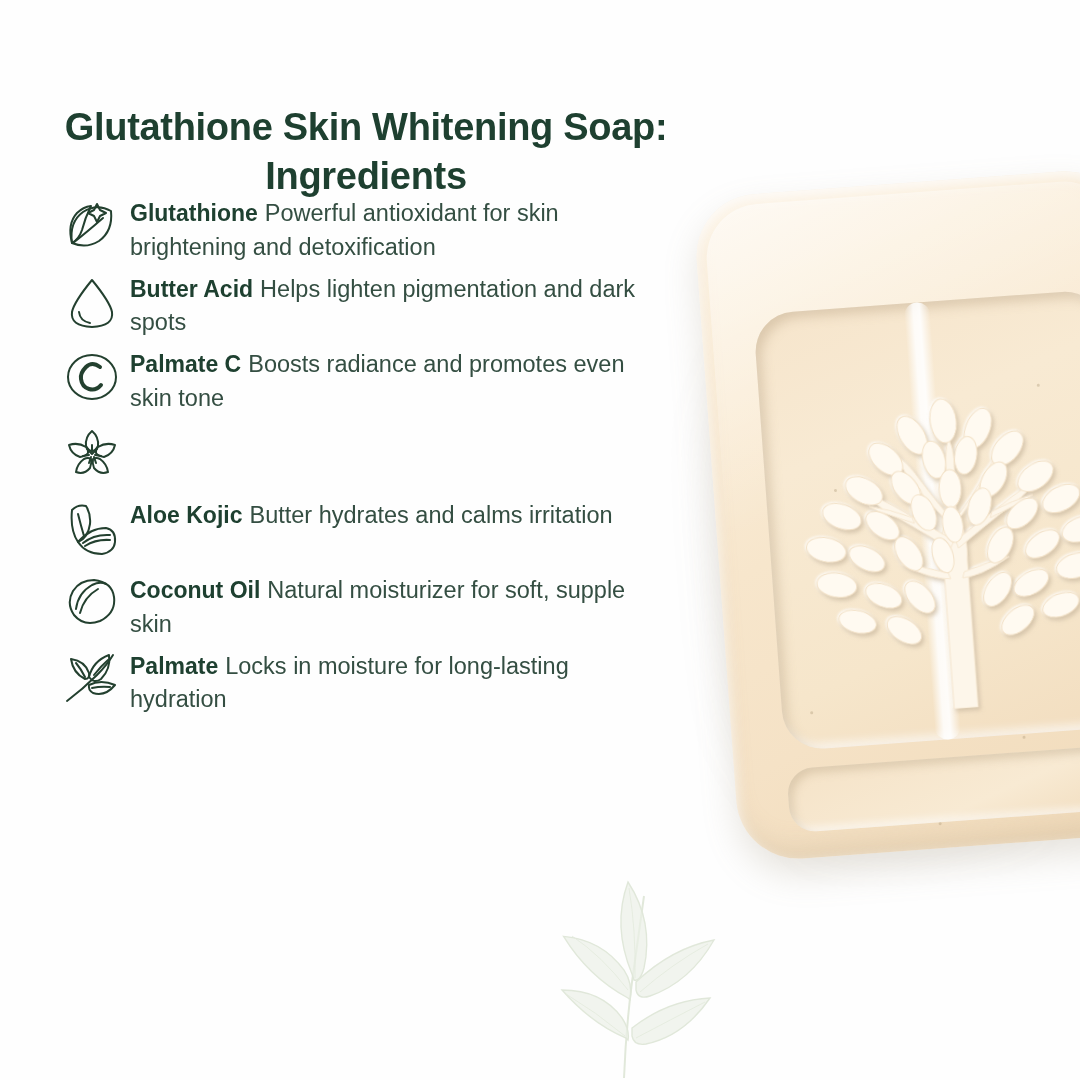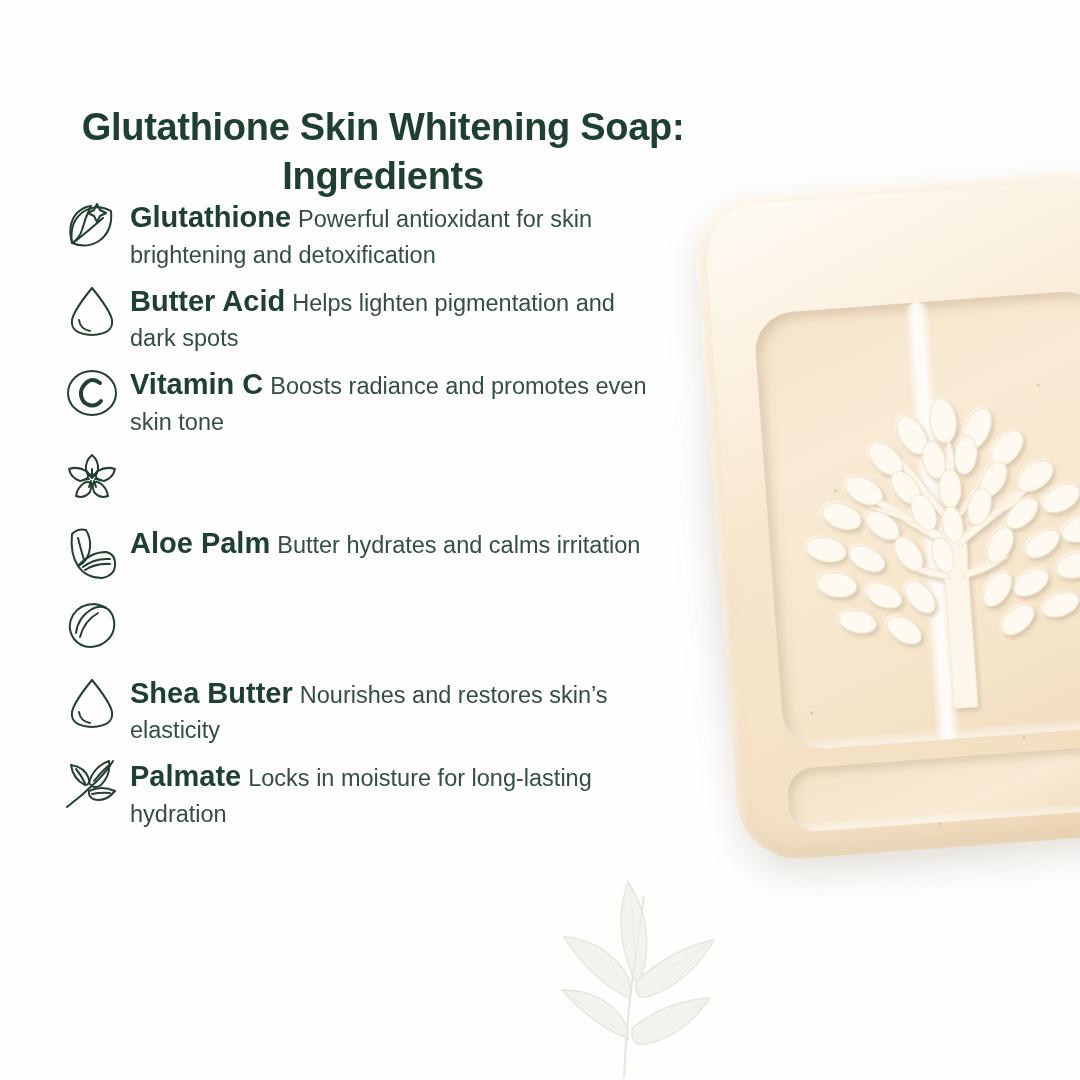--- a/index.html
+++ b/index.html
@@ -134,21 +134,21 @@
     top: 878px;
     width: 210px;
     height: 205px;
     opacity: 0.55;
     pointer-events: none;
   }
 
   
   #headline {
     position: absolute;
-    left: 73px;
+    left: 56px;
     top: 78px;
     width: 620px;
     text-align: center;
     font-size: 38px;
     font-weight: bold;
     line-height: 1.28;
     letter-spacing: -0.3px;
     color: #1e4030;
   }
   #headline .l1 { display: block; }
@@ -179,21 +179,21 @@
   .ing-text {
     flex: 1 1 auto;
     font-size: 23.5px;
     line-height: 1.44;
     color: #2e4a3d;
     padding-top: 1px;
   }
   .ing-name {
     font-weight: bold;
     color: #1e4030;
-    font-size: 29px;
+    font-size: 23px;
   }
   .ing-desc { color: #344e42; }
   .sp { display: inline-block; width: 7px; }
 </style>
 </head>
 <body>
 
 <div id="card">
 
   <div class="soap-stage">
@@ -325,21 +325,21 @@
     </div>
 
     <div class="ing-row">
       <div class="ing-icon">
         <svg width="56" height="56" viewBox="0 0 56 56" fill="none" stroke="#23402f" stroke-width="2">
           <ellipse cx="28" cy="28" rx="24" ry="22"></ellipse>
           <path d="M36 18 Q28 12 22 18 Q16 24 17 30 Q18 38 25 40 Q32 42 37 36" stroke-width="4" stroke-linecap="round" fill="none"></path>
         </svg>
       </div>
       <div class="ing-text">
-        <span class="ing-name">Vitamin C</span><span class="sp"></span><span class="ing-desc">Boosts radiance and promotes even skin tone</span>
+        <span class="ing-name">Palmate C</span><span class="sp"></span><span class="ing-desc">Boosts radiance and promotes even skin tone</span>
       </div>
     </div>
 
     <div class="ing-row">
       <div class="ing-icon">
         <svg width="58" height="56" viewBox="0 0 58 56" fill="none" stroke="#23402f" stroke-width="2" stroke-linecap="round" stroke-linejoin="round">
           <path d="M29 6 Q22 12 23 21 Q26 26 29 26 Q32 26 35 21 Q36 12 29 6 Z"></path>
           <path d="M6 20 Q8 29 17 32 Q23 31 25 28 Q26 25 23 22 Q15 17 6 20 Z"></path>
           <path d="M52 20 Q50 29 41 32 Q35 31 33 28 Q32 25 35 22 Q43 17 52 20 Z"></path>
           <path d="M13 47 Q21 50 27 43 Q29 38 28 34 Q25 32 21 34 Q14 39 13 47 Z"></path>
@@ -353,45 +353,37 @@
       <div class="ing-icon">
         <svg width="56" height="58" viewBox="0 0 56 58" fill="none" stroke="#23402f" stroke-width="2" stroke-linecap="round" stroke-linejoin="round">
           <path d="M8 10 Q6 30 14 42 Q24 38 26 24 Q27 14 22 6 Q14 4 8 10 Z"></path>
           <path d="M14 14 Q17 26 20 36"></path>
           <path d="M14 42 Q26 28 42 28 Q52 30 51 42 Q50 52 38 54 Q22 54 14 42 Z"></path>
           <path d="M19 43 Q30 34 46 35"></path>
           <path d="M21 46 Q32 39 46 40"></path>
         </svg>
       </div>
       <div class="ing-text">
-        <span class="ing-name">Aloe Palm</span><span class="sp"></span><span class="ing-desc">Butter hydrates and calms irritation</span>
+        <span class="ing-name">Aloe Kojic</span><span class="sp"></span><span class="ing-desc">Butter hydrates and calms irritation</span>
       </div>
     </div>
 
     <div class="ing-row">
       <div class="ing-icon">
         <svg width="56" height="52" viewBox="0 0 56 52" fill="none" stroke="#23402f" stroke-width="2" stroke-linecap="round" stroke-linejoin="round">
           <path d="M30 5 Q48 7 50 22 Q52 38 36 46 Q20 52 10 40 Q2 28 9 16 Q16 5 30 5 Z"></path>
           <path d="M12 34 Q14 18 28 10 Q36 6 42 9"></path>
           <path d="M16 38 Q20 22 34 14"></path>
         </svg>
       </div>
-    </div>
-
-    <div class="ing-row">
-      <div class="ing-icon">
-        <svg width="52" height="58" viewBox="0 0 52 58" fill="none" stroke="#23402f" stroke-width="2" stroke-linecap="round" stroke-linejoin="round">
-          <path d="M26 6 Q44 28 46 38 Q48 52 26 53 Q4 52 6 38 Q8 28 26 6 Z"></path>
-          <path d="M13 38 Q14 47 24 49"></path>
-        </svg>
-      </div>
-      <div class="ing-text">
-        <span class="ing-name">Shea Butter</span><span class="sp"></span><span class="ing-desc">Nourishes and restores skin’s elasticity</span>
-      </div>
-    </div>
+      <div class="ing-text">
+        <span class="ing-name">Coconut Oil</span><span class="sp"></span><span class="ing-desc">Natural moisturizer for soft, supple skin</span>
+      </div>
+    </div>
+
 
     <div class="ing-row">
       <div class="ing-icon">
         <svg width="58" height="54" viewBox="0 0 58 54" fill="none" stroke="#23402f" stroke-width="2" stroke-linecap="round" stroke-linejoin="round">
           <path d="M4 50 Q20 38 34 24 Q44 14 50 4"></path>
           <path d="M26 26 Q30 10 46 4 Q48 18 38 28 Q31 33 26 26 Z"></path>
           <path d="M31 24 Q38 15 45 9"></path>
           <path d="M22 28 Q10 22 8 8 Q22 10 26 22 Q27 28 22 28 Z"></path>
           <path d="M22 26 Q18 18 13 12"></path>
           <path d="M26 34 Q38 28 52 34 Q42 46 30 42 Q25 39 26 34 Z"></path>

